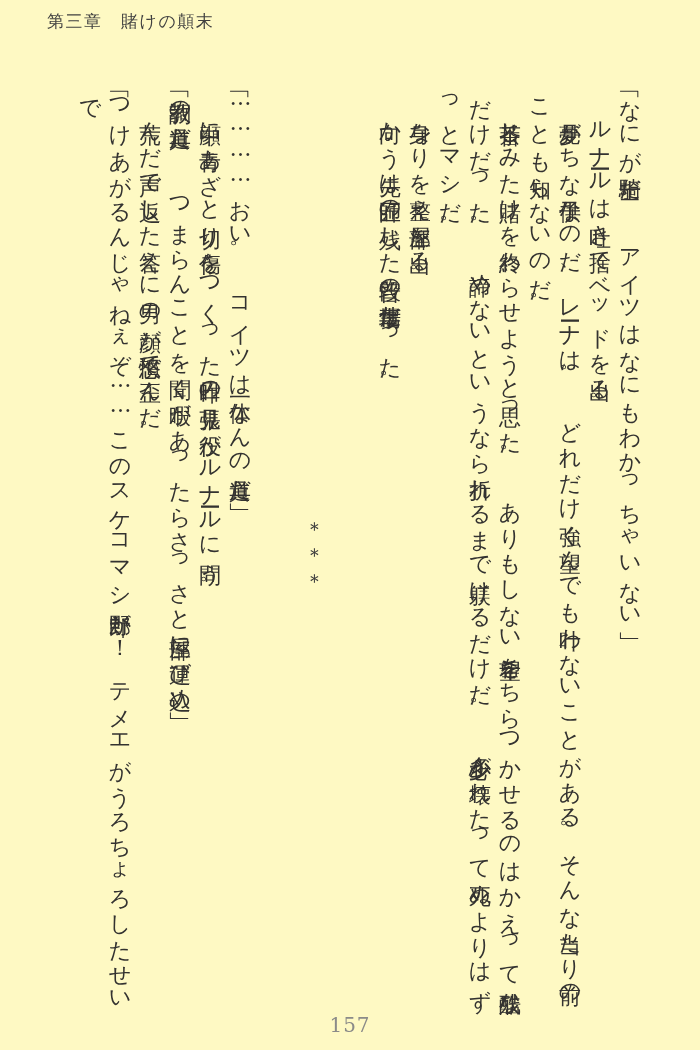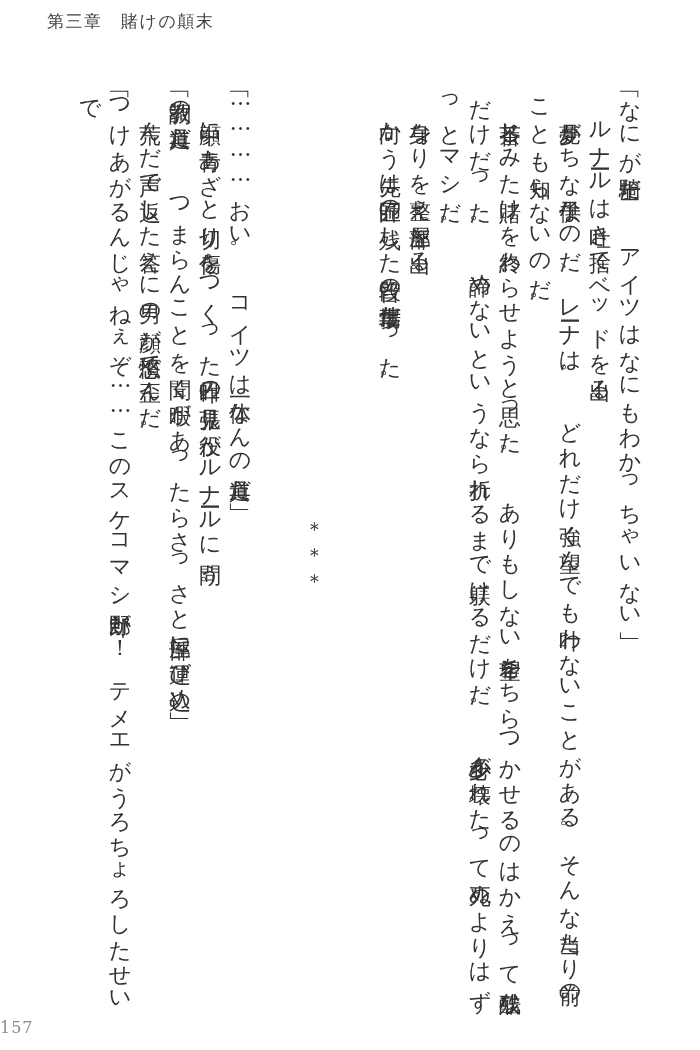--- a/index.html
+++ b/index.html
@@ -5,21 +5,21 @@
   html, body {
     margin: 0;
     padding: 0;
     background: #e8e8e6;
   }
   .page {
     position: relative;
     width: 700px;
     height: 1050px;
     margin: 0 auto;
-    background: #ffffff;
+    background: #fef9c3;
     overflow: hidden;
     font-family: "DejaVu Serif", "Liberation Serif", serif;
   }
   .chapter-header {
     position: absolute;
     top: 10px;
     left: 47px;
     font-size: 17px;
     letter-spacing: 1.5px;
     color: #3f3f3f;
@@ -55,22 +55,22 @@
     margin-block-end: 45px;
     letter-spacing: 6px;
     font-size: 20px;
     color: #3c3c3c;
   }
   .page-number {
     position: absolute;
     bottom: 13px;
     left: 0;
     width: 100%;
-    text-align: left;
-    font-size: 16px;
+    text-align: center;
+    font-size: 20px;
     letter-spacing: 1px;
     color: #8b8b89;
   }
 </style>
 </head>
 <body>
 
 <div class="page">
 
   <div class="chapter-header">第三章　賭けの顛末</div>

